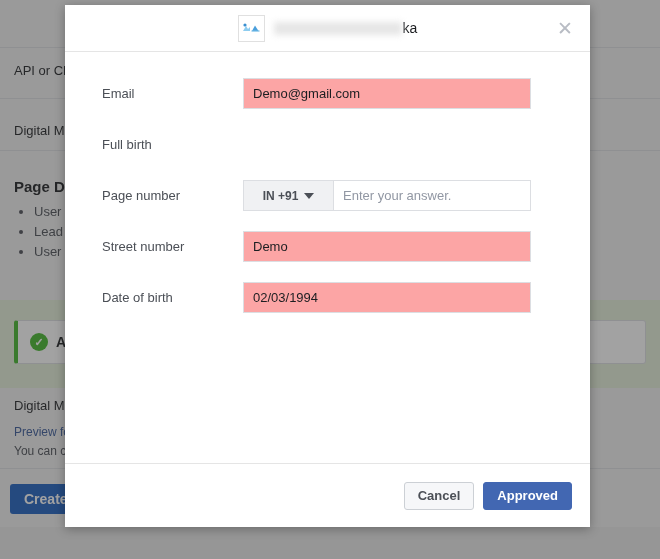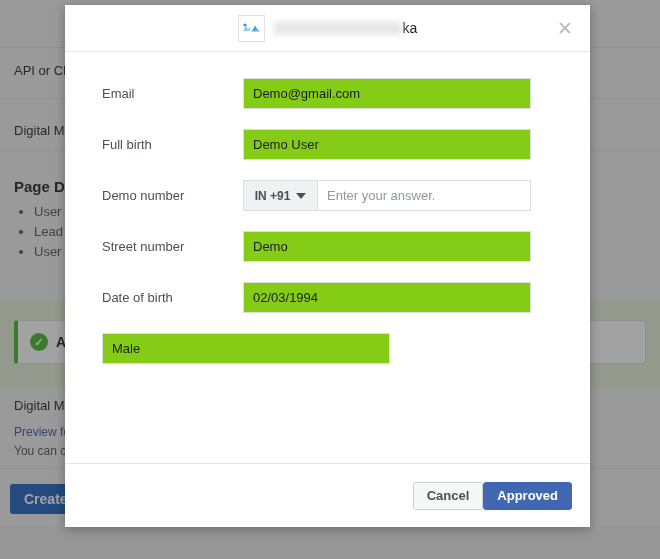--- a/index.html
+++ b/index.html
@@ -233,37 +233,37 @@
     width: 141px;
     flex: 0 0 141px;
     font-size: 13px;
     color: #4b4f56;
   }
   .field-input {
     box-sizing: border-box;
     width: 288px;
     height: 31px;
     border: 1px solid #dcdee2;
-    background: #84cc16;
+    background: #fca5a5;
     font-size: 13px;
     color: #1c1e21;
     padding: 0 9px;
     font-family: "Liberation Sans", sans-serif;
     outline: none;
     border-radius: 0;
   }
   .field-input::placeholder { color: #9197a3; }
 
   .phone-group {
     display: flex;
     width: 288px;
   }
   .country-select {
     box-sizing: border-box;
-    width: 75px;
+    width: 91px;
     height: 31px;
     border: 1px solid #dcdee2;
     background: #f0f1f3;
     display: flex;
     align-items: center;
     justify-content: center;
     gap: 6px;
     font-size: 12px;
     font-weight: bold;
     color: #4b4f56;
@@ -290,20 +290,21 @@
   .phone-input::placeholder { color: #9197a3; }
 
   .modal-footer {
     flex: 0 0 auto;
     height: 63px;
     border-top: 1px solid #e5e5e5;
     display: flex;
     align-items: center;
     justify-content: flex-end;
     padding-right: 18px;
+    gap: 9px;
   }
   .btn {
     box-sizing: border-box;
     height: 28px;
     padding: 0 13px;
     font-size: 13px;
     font-weight: bold;
     border-radius: 3px;
     cursor: pointer;
     font-family: "Liberation Sans", sans-serif;
@@ -382,46 +383,44 @@
 
       <div class="form-rows">
 
         <div class="form-row">
           <div class="field-label">Email</div>
           <input class="field-input" type="text" value="Demo@gmail.com" style="">
         </div>
 
         <div class="form-row">
           <div class="field-label">Full birth</div>
-          <input class="field-input" type="text" value="Demo User" style="">
-        </div>
-
-        <div class="form-row">
-          <div class="field-label">Demo number</div>
+        </div>
+
+        <div class="form-row">
+          <div class="field-label">Page number</div>
           <div class="phone-group">
             <div class="country-select">
               <span>IN +91</span>
               <span class="caret"></span>
             </div>
             <input class="phone-input" type="text" placeholder="Enter your answer." style="">
           </div>
         </div>
 
         <div class="form-row">
           <div class="field-label">Street number</div>
           <input class="field-input" type="text" value="Demo" style="">
         </div>
 
         <div class="form-row">
           <div class="field-label">Date of birth</div>
           <input class="field-input" type="text" value="02/03/1994" style="">
         </div>
 
         <div class="form-row">
-          <input class="field-input" type="text" value="Male" style="">
         </div>
 
       </div>
     </div>
 
     <div class="modal-footer">
       <button class="btn btn-secondary">Cancel</button>
       <button class="btn btn-primary">Approved</button>
     </div>
 

